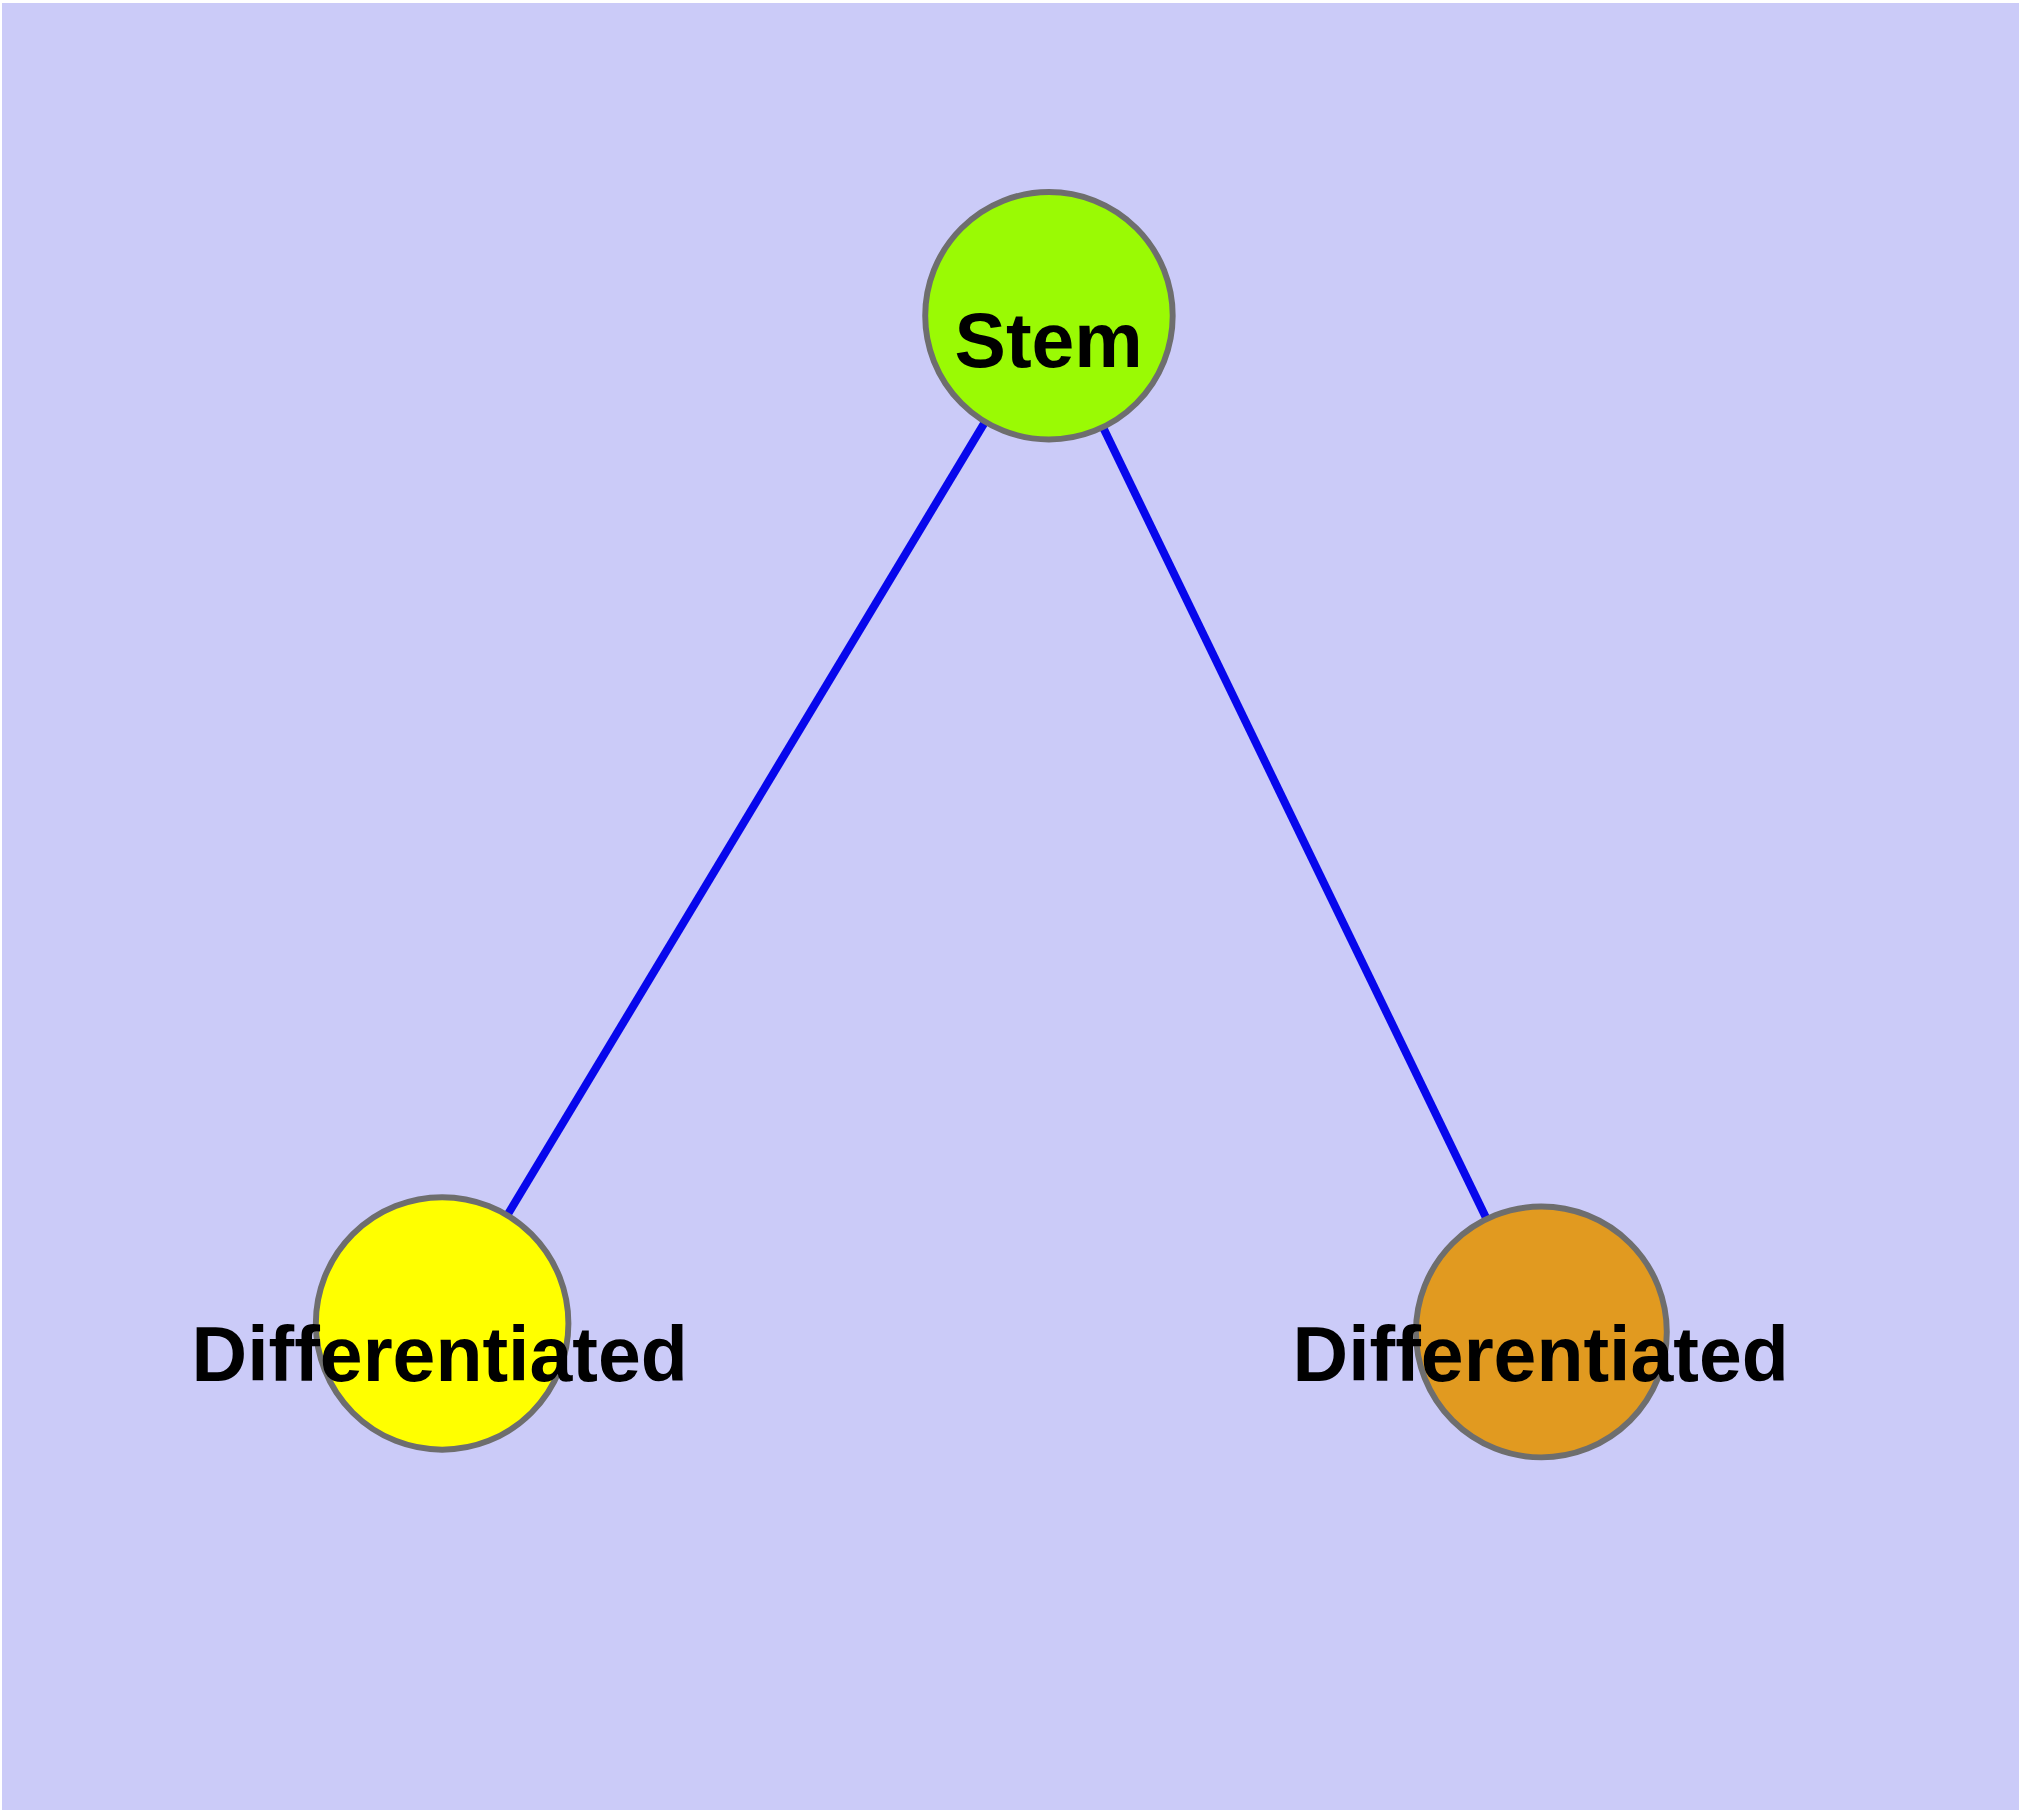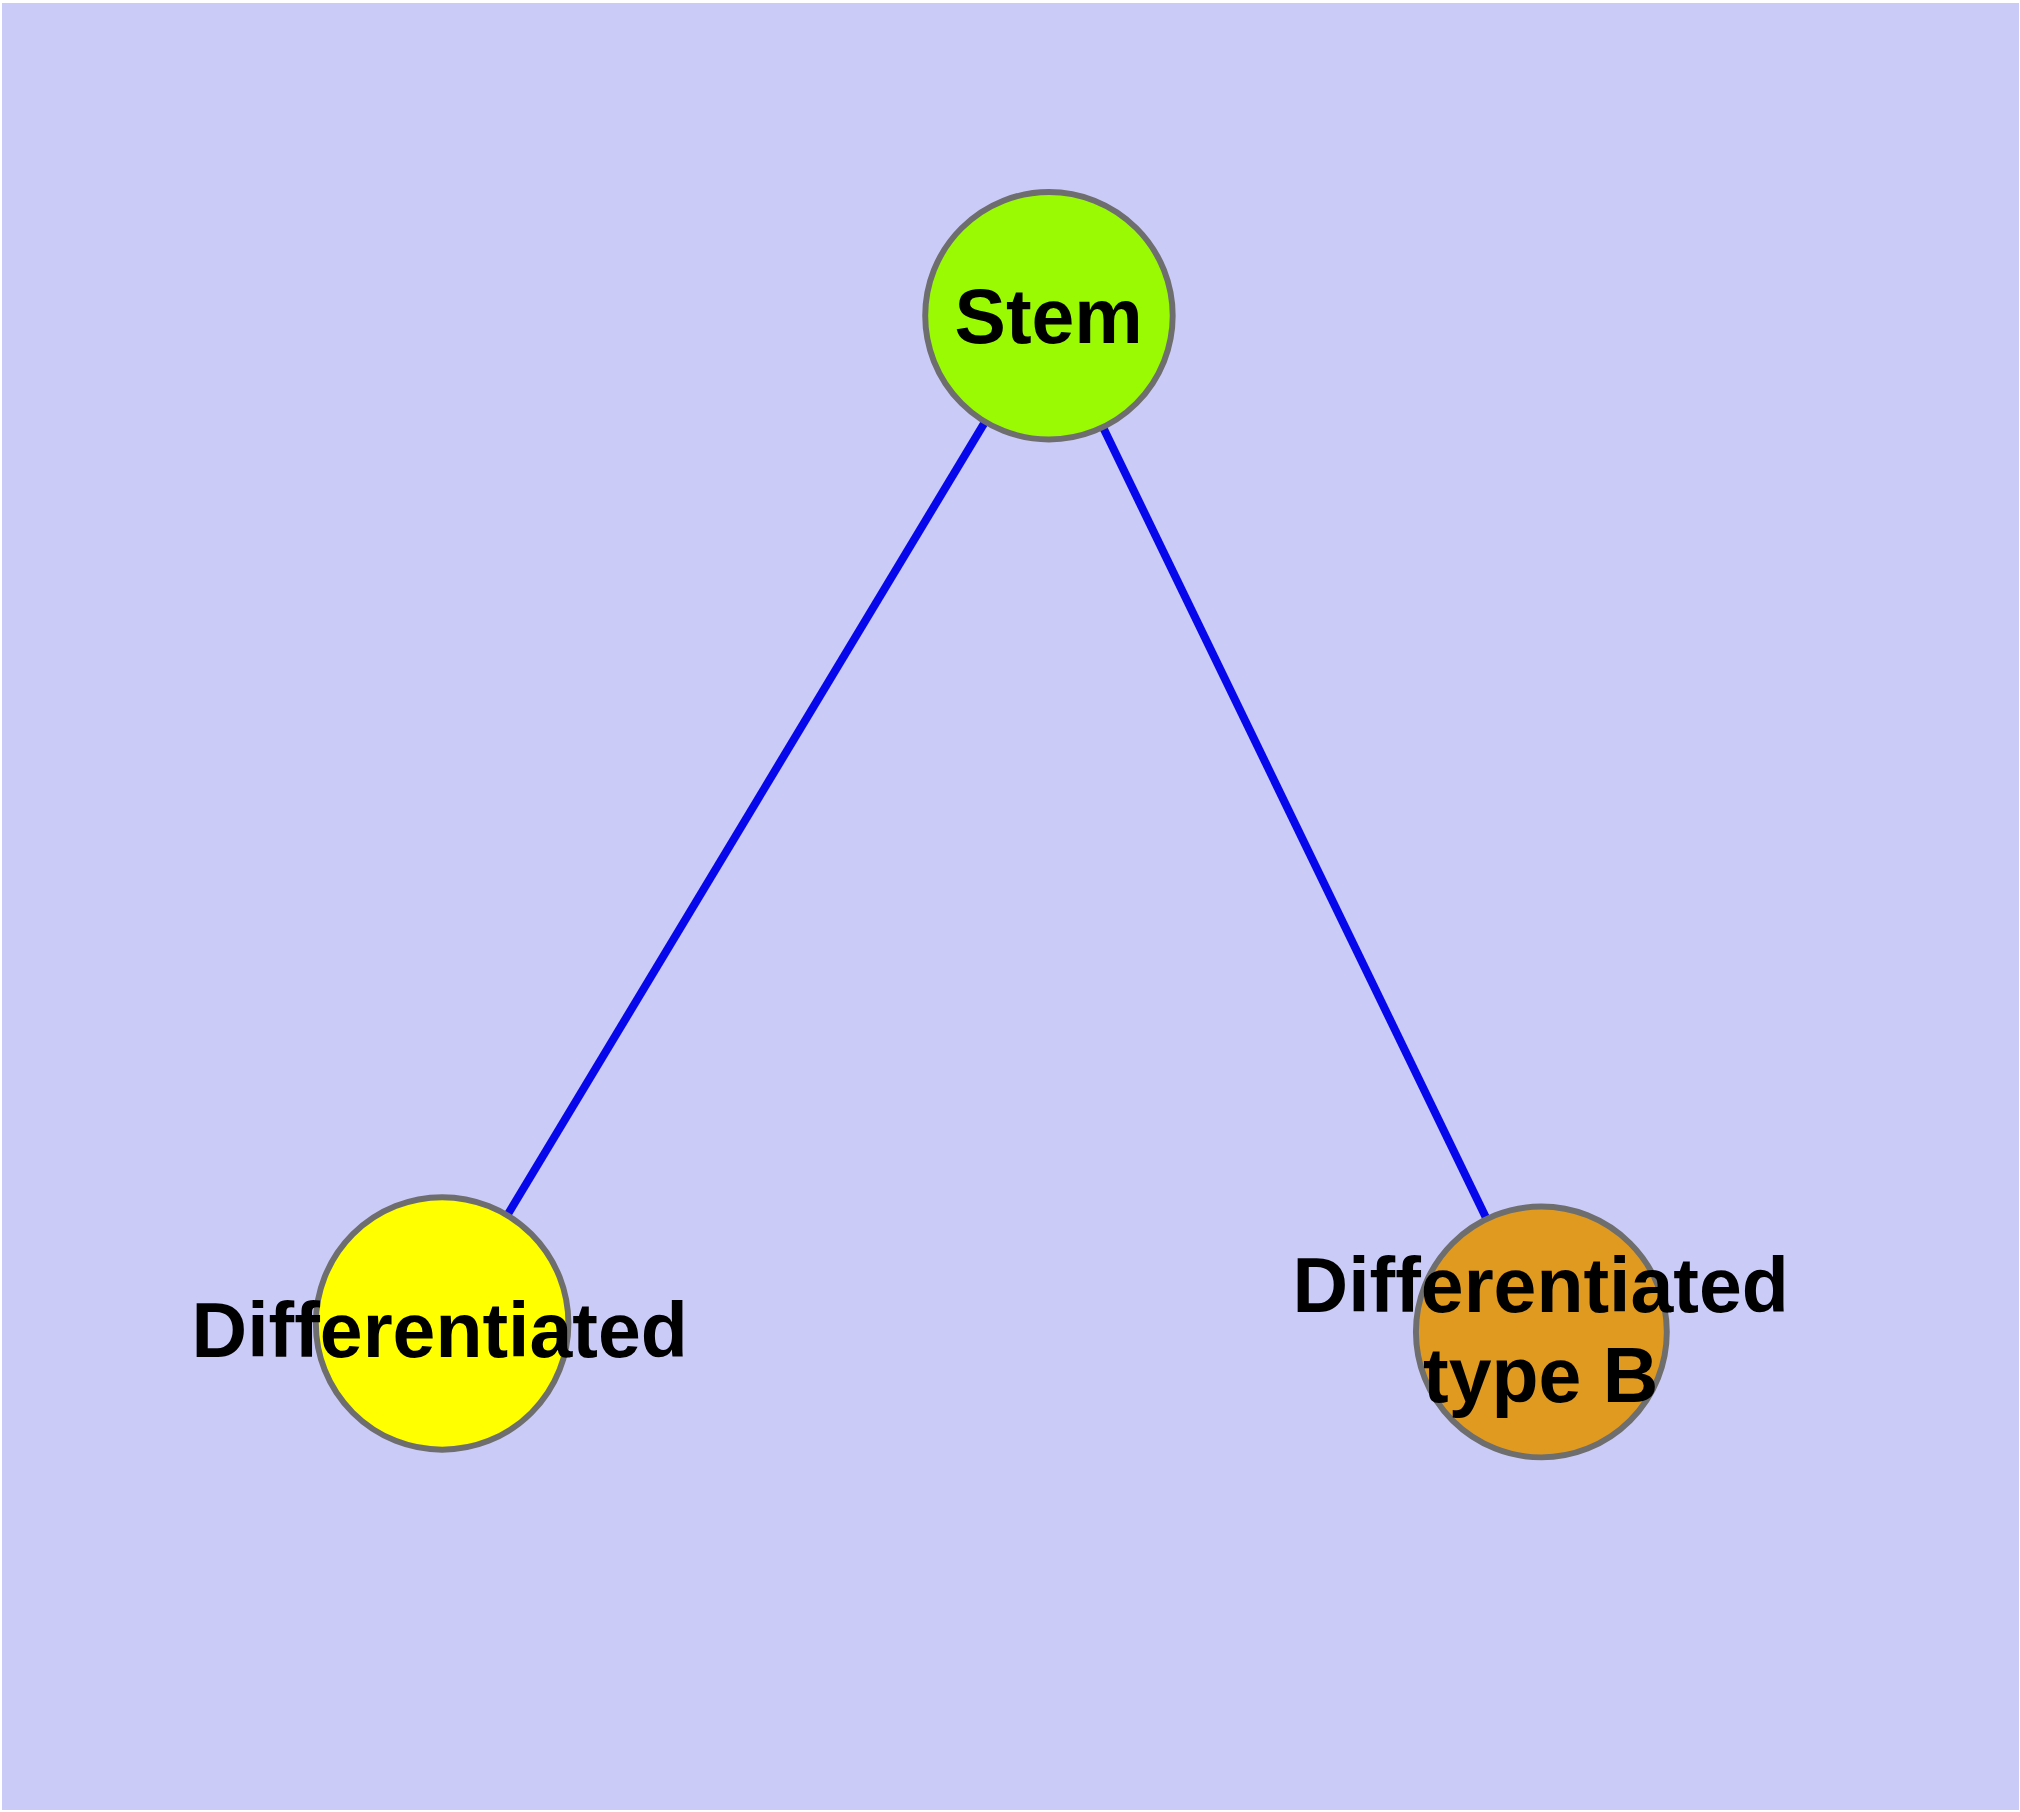--- a/index.html
+++ b/index.html
@@ -42,20 +42,21 @@
     transform: translate(-50%, -50%);
     text-align: center;
     white-space: nowrap;
     color: var(--label-text, #000000);
     font-size: 77px;
     line-height: 90px;
     font-weight: bold;
   }
   .label-line {
     display: block;
+    margin-top: 48px;
   }
 </style>
 </head>
 <body>
 
 <div class="page">
   <div class="canvas">
 
     <svg class="graph" viewBox="0 0 2380 2132" xmlns="http://www.w3.org/2000/svg">
       <line class="edge" x1="1235" y1="369" x2="519" y2="1558" stroke="#0707ec"></line>
@@ -69,18 +70,17 @@
     <div class="node-label" style="left:1047px; top:313px;">
       <span class="label-line">Stem</span>
     </div>
 
     <div class="node-label" style="left:438px; top:1327px;">
       <span class="label-line">Differentiated</span>
     </div>
 
     <div class="node-label" style="left:1539px; top:1327px;">
       <span class="label-line">Differentiated</span>
-      <span class="label-line">type B</span>
     </div>
 
   </div>
 </div>
 
 
 </body></html>

